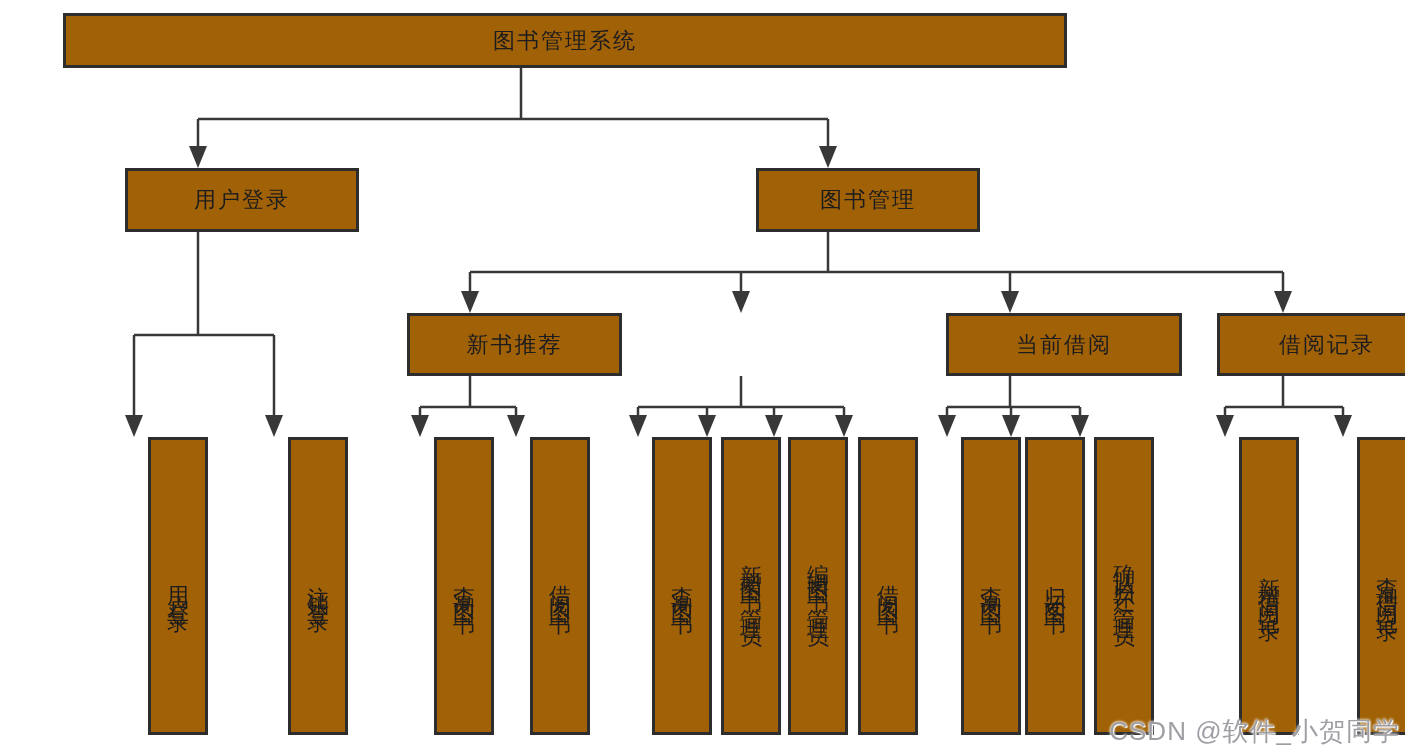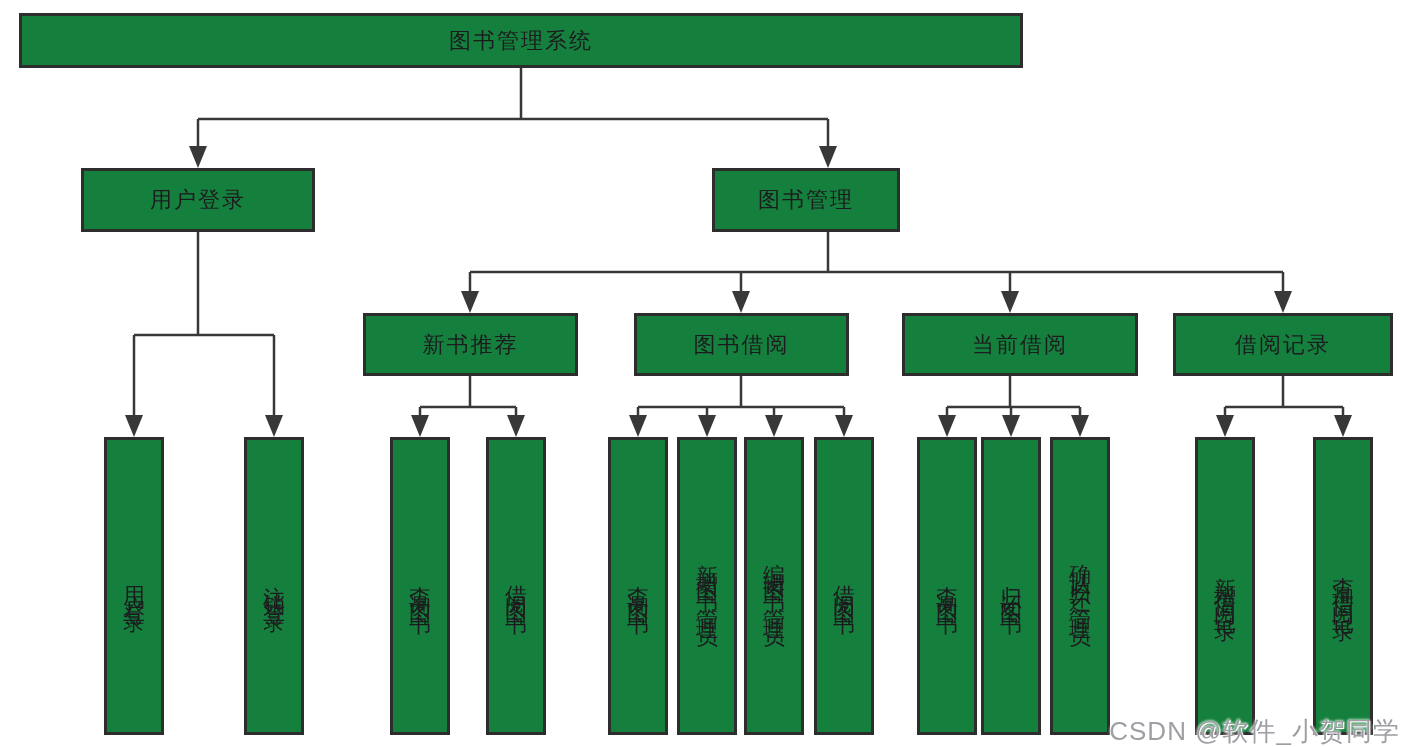--- a/index.html
+++ b/index.html
@@ -2,28 +2,28 @@
 <html><head>
 <meta charset="utf-8">
 <style>
   html,body { margin:0; padding:0; background:#ffffff; }
   body { font-family:"Liberation Sans","DejaVu Sans",sans-serif; }
   #stage {
     position:relative; width:1405px; height:747px; background:#ffffff; overflow:hidden;
   }
   svg.connectors { position:absolute; left:0; top:0; z-index:0; }
   .box {
-    position:absolute; box-sizing:border-box; background:#15803d;
+    position:absolute; box-sizing:border-box; background:#a16207;
     border:3px solid #2d2d2d; color:#1c1c1e;
     display:flex; align-items:center; justify-content:center;
-    font-size:22px; letter-spacing:2px; z-index:1; white-space:nowrap;
+    font-size:22px; letter-spacing:2px; z-index:1; white-space:nowrap;margin-left:44px;
   }
   .root  { left:19px;  top:13px;  width:1004px; height:55px; }
   .l2a   { left:81px;  top:168px; width:234px;  height:64px; }
-  .l2b   { left:712px; top:168px; width:188px;  height:64px; }
+  .l2b   { left:712px; top:168px; width:224px;  height:64px; }
   .l3    { top:313px; height:63px; }
   .l3a   { left:363px;  width:215px;text-align:right; }
   .l3b   { left:634px;  width:215px; }
   .l3c   { left:902px;  width:236px; }
   .l3d   { left:1173px; width:220px; }
   .leaf  { top:437px; width:60px; height:298px; }
   .leaf > span {
     writing-mode:vertical-rl; text-orientation:mixed;
     font-size:22px; letter-spacing:9px; line-height:1;
   }
@@ -84,21 +84,20 @@
       <polygon points="1334,415 1352,415 1343,437"></polygon>
     </g>
   </svg>
 
   <div class="box root">图书管理系统</div>
 
   <div class="box l2a">用户登录</div>
   <div class="box l2b">图书管理</div>
 
   <div class="box l3 l3a">新书推荐</div>
-  <div class="box l3 l3b">图书借阅</div>
   <div class="box l3 l3c">当前借阅</div>
   <div class="box l3 l3d">借阅记录</div>
 
   <div class="box leaf lf1">
     <span>用户登录</span>
   </div>
   <div class="box leaf lf2">
     <span>注销登录</span>
   </div>
 

